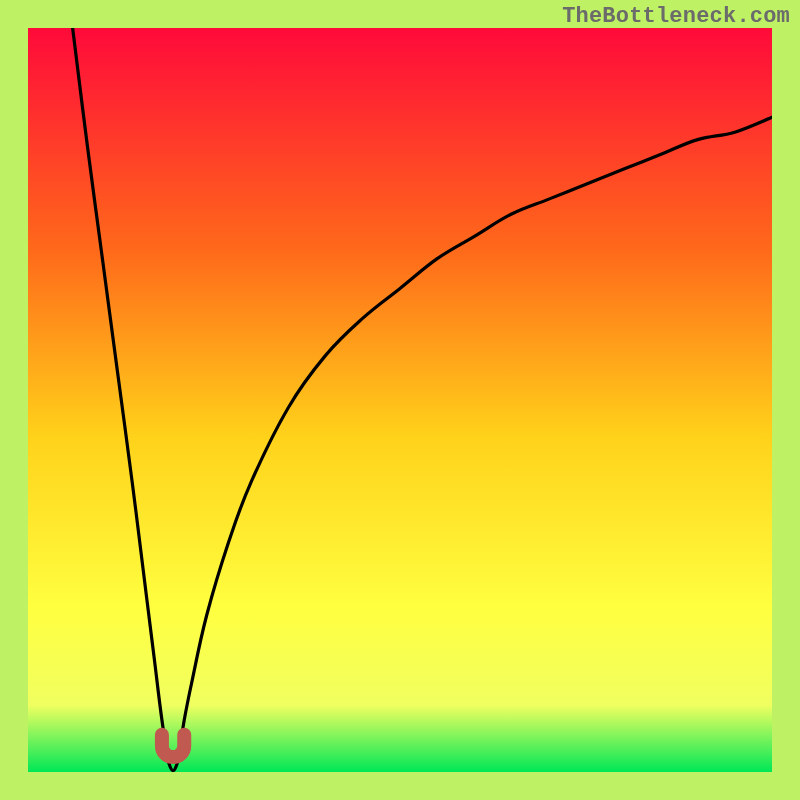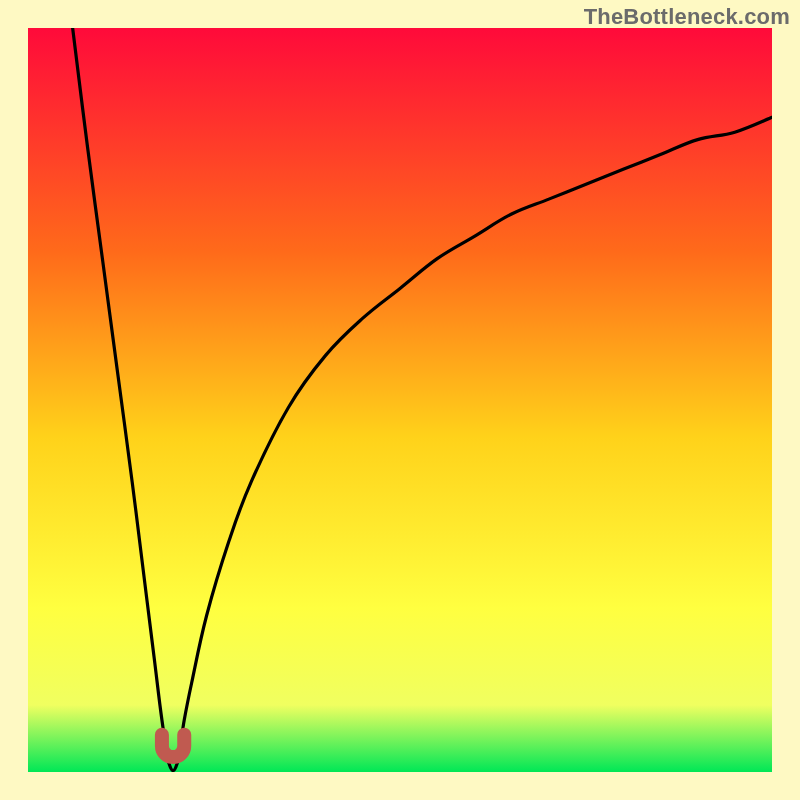--- a/index.html
+++ b/index.html
@@ -7,21 +7,22 @@
     padding: 0;
     width: 800px;
     height: 800px;
     overflow: hidden;
     background: #000;
     font-family: Arial, Helvetica, sans-serif;
   }
   .frame {
     position: absolute;
     inset: 0;
-    background: #fef9c3;
+    background: #bef264;
+    font-family: Liberation Mono, monospace;
   }
   .plot {
     position: absolute;
     left: 28px;
     top: 28px;
     width: 744px;
     height: 744px;
     overflow: hidden;
   }
   .watermark {

